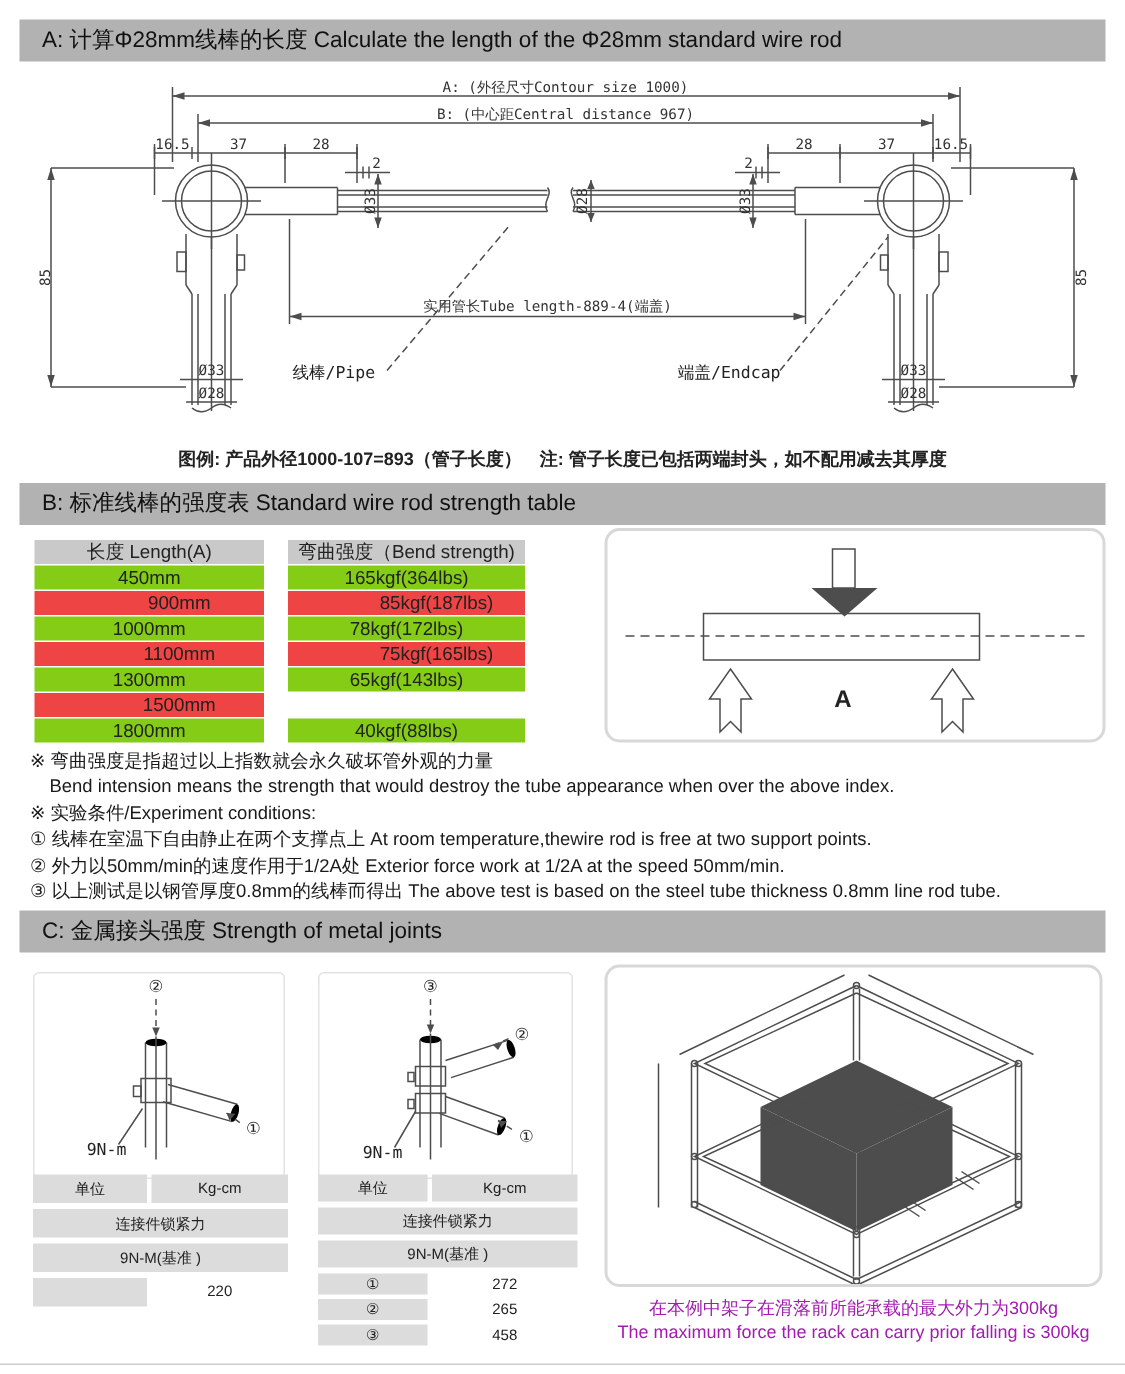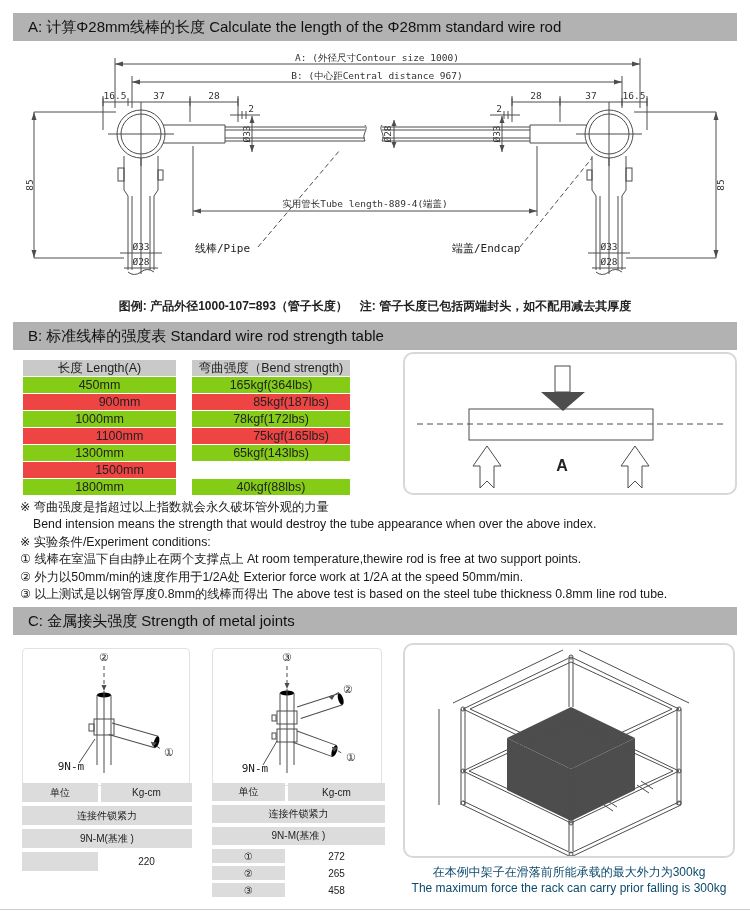--- a/index.html
+++ b/index.html
@@ -35,21 +35,21 @@
   .tableC{position:absolute;}
   .tc-row{display:grid;gap:3px;margin-bottom:4px;}
   .tc-cell{background:#dcdcdc;display:flex;align-items:center;justify-content:center;font-size:10px;color:#222;}
   .tc-cell.white{background:#ffffff;}
   .t1 .tc-row{grid-template-columns:76px 1fr;}
   .t1 .tc-cell{height:19px;}
   .t2 .tc-row{grid-template-columns:73px 1fr;}
   .t2 .tc-cell{height:18px;}
   .t2 .tc-row.small{margin-bottom:3px;}
   .t2 .tc-row.small .tc-cell{height:14px;}
-  .capC{position:absolute;left:403px;top:864px;width:332px;text-align:center;font-size:12px;line-height:16px;color:#0c4a6e;}
+  .capC{position:absolute;left:403px;top:864px;width:332px;text-align:center;font-size:12px;line-height:16px;color:#a21caf;}
   .page-bottom{position:absolute;left:0;top:909px;width:750px;border-top:1px solid #cccccc;}
 </style>
 </head>
 <body>
 
 <div class="bar" style="top:13px">A: 计算Φ28mm线棒的长度  Calculate the length of the Φ28mm standard wire rod</div>
 
 <div class="abs" style="left:20px;top:50px;width:710px;height:250px">
   <svg class="draw" width="710" height="250" viewBox="0 0 710 250">
 

